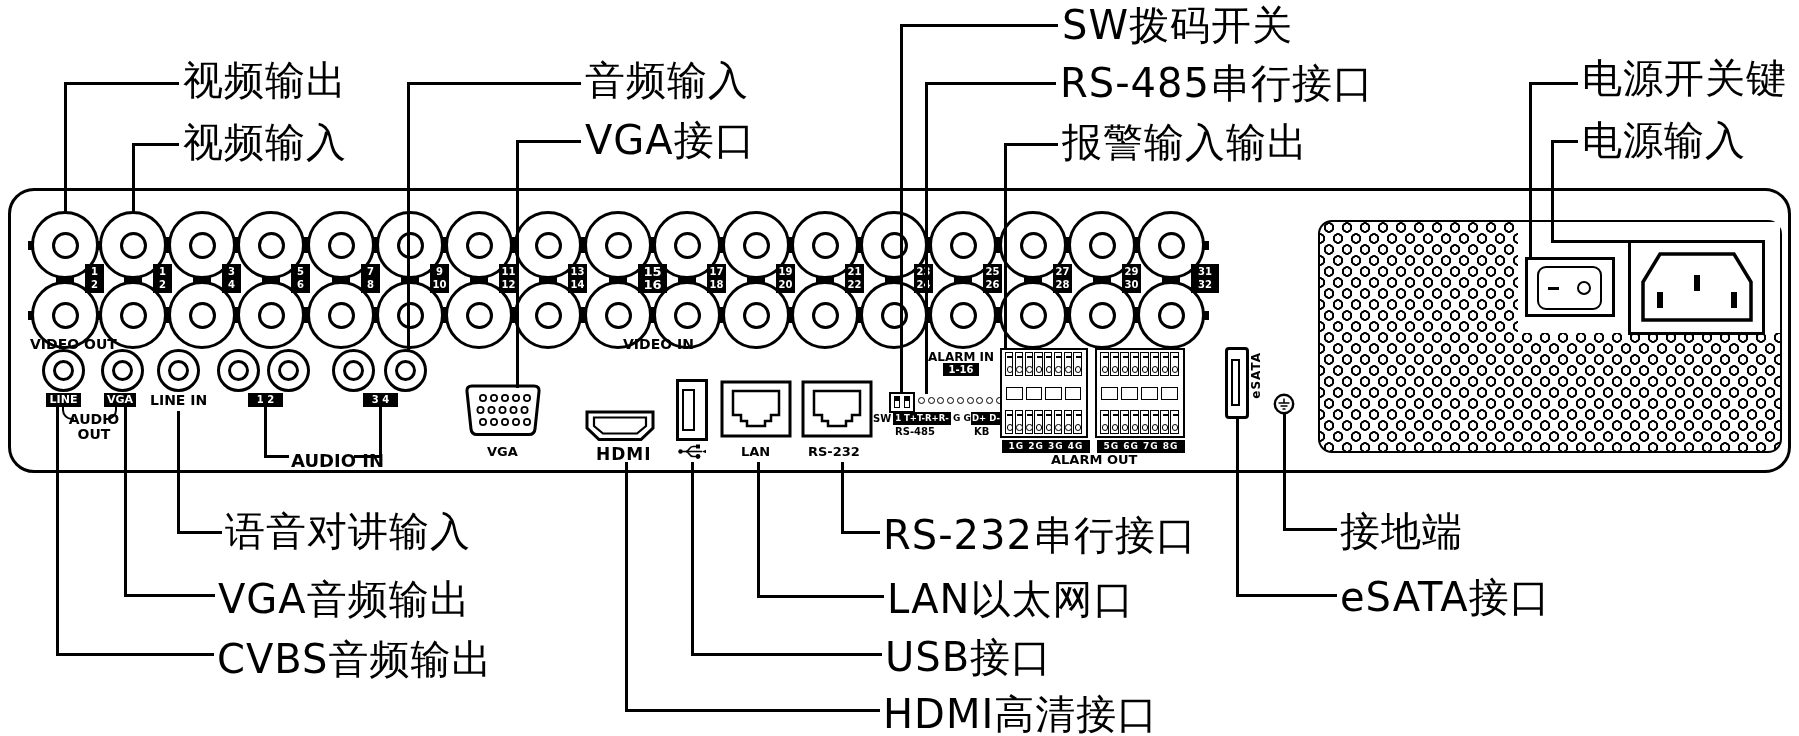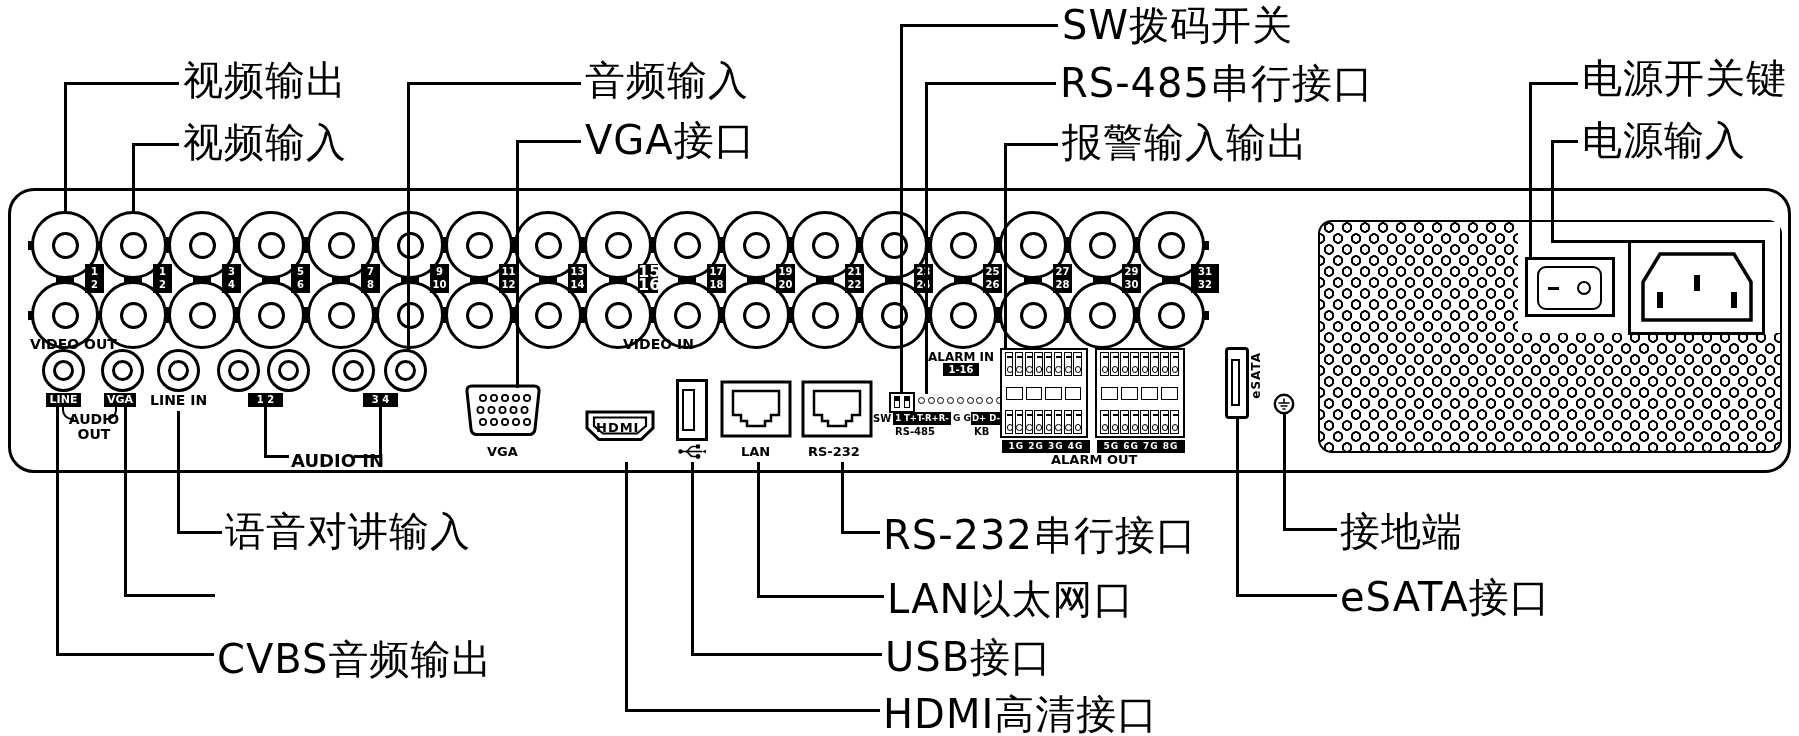--- a/index.html
+++ b/index.html
@@ -172,21 +172,21 @@
         <div>10</div>
       </div>
       <div class="badge" style="left: 499px; top: 264px; width: 19px; height: 29px; font-size: 10px; line-height: 13px; padding-top: 1px;">
         <div>11</div>
         <div>12</div>
       </div>
       <div class="badge" style="left: 568px; top: 264px; width: 19px; height: 29px; font-size: 10px; line-height: 13px; padding-top: 1px;">
         <div>13</div>
         <div>14</div>
       </div>
-      <div class="badge" style="left: 638px; top: 264px; width: 20px; height: 29px; font-size: 16px; line-height: 13px; padding-top: 1px;">
+      <div class="badge" style="left: 638px; top: 264px; width: 29px; height: 29px; font-size: 13px; line-height: 13px; padding-top: 1px;">
         <div>15</div>
         <div>16</div>
       </div>
       <div class="badge" style="left: 707px; top: 264px; width: 19px; height: 29px; font-size: 10px; line-height: 13px; padding-top: 1px;">
         <div>17</div>
         <div>18</div>
       </div>
       <div class="badge" style="left: 776px; top: 264px; width: 19px; height: 29px; font-size: 10px; line-height: 13px; padding-top: 1px;">
         <div>19</div>
         <div>20</div>
@@ -271,21 +271,21 @@
         <circle cx="55" cy="39" r="3.1"></circle>
         <circle cx="66" cy="39" r="3.1"></circle>
     </g>
   </svg>
   <div class="ptxt" style="left:487px;top:444px;font-size:13px">VGA</div>
 
   <svg style="left:583px;top:409px" width="74" height="34" viewBox="0 0 74 34">
     <path d="M4,3 H70 V19 L58,30.5 H16 L4,19 Z" fill="#fff" stroke="#000" stroke-width="3"></path>
     <path d="M11,8.5 H63 V17 L54,24.5 H20 L11,17 Z" fill="none" stroke="#000" stroke-width="2.2"></path>
   </svg>
-  <div class="ptxt" style="left:596px;top:420px;font-size:13px;letter-spacing:1px">HDMI</div>
+  <div class="ptxt" style="left:596px;top:444px;font-size:17px;letter-spacing:1px">HDMI</div>
 
   <div class="obox" style="left:676px;top:379px;width:32px;height:62px"></div>
   <div class="abs" style="left:682px;top:389px;width:13px;height:42px;border:2.5px solid #000;background:#fff"></div>
   <svg style="left:677px;top:443px" width="30" height="17" viewBox="0 0 30 17">
     <g stroke="#000" stroke-width="1.6" fill="none">
       <path d="M3.5,8.5 H25"></path>
       <path d="M9,8.5 C12,8.5 12,3.5 16,3.5 H19"></path>
       <path d="M9,8.5 C12,8.5 12,13.5 16,13.5 H19"></path>
     </g>
     <circle cx="3.5" cy="8.5" r="2.2" fill="#000"></circle>
@@ -459,20 +459,21 @@
   <div class="co" style="left:183px;top:57px">视频输出</div>
   <div class="co" style="left:183px;top:119px">视频输入</div>
   <div class="co" style="left:585px;top:57px">音频输入</div>
   <div class="co" style="left:585px;top:117px">VGA接口</div>
   <div class="co" style="left:1062px;top:2px">SW拨码开关</div>
   <div class="co" style="left:1060px;top:60px">RS-485串行接口</div>
   <div class="co" style="left:1062px;top:119px">报警输入输出</div>
   <div class="co" style="left:1582px;top:55px">电源开关键</div>
   <div class="co" style="left:1582px;top:117px">电源输入</div>
   <div class="co" style="left:225px;top:508px">语音对讲输入</div>
+  <div class="co" style="left:218px;top:576px">VGA音频输出</div>
   <div class="co" style="left:217px;top:636px">CVBS音频输出</div>
   <div class="co" style="left:883px;top:512px">RS-232串行接口</div>
   <div class="co" style="left:887px;top:576px">LAN以太网口</div>
   <div class="co" style="left:885px;top:634px">USB接口</div>
   <div class="co" style="left:883px;top:691px">HDMI高清接口</div>
   <div class="co" style="left:1340px;top:508px">接地端</div>
   <div class="co" style="left:1340px;top:574px">eSATA接口</div>
 
   <div class="ln" style="left:64px;top:82px;width:3px;height:132px"></div>
   <div class="ln" style="left:64px;top:82px;width:115px;height:3px"></div>

